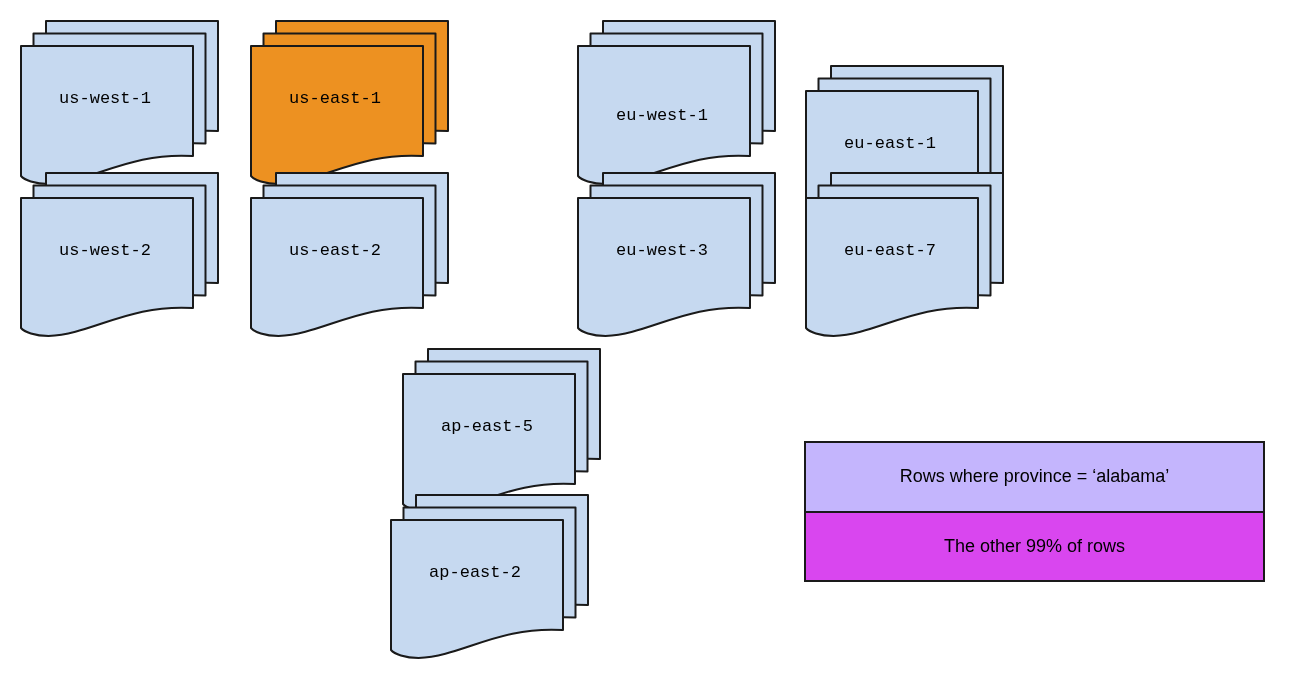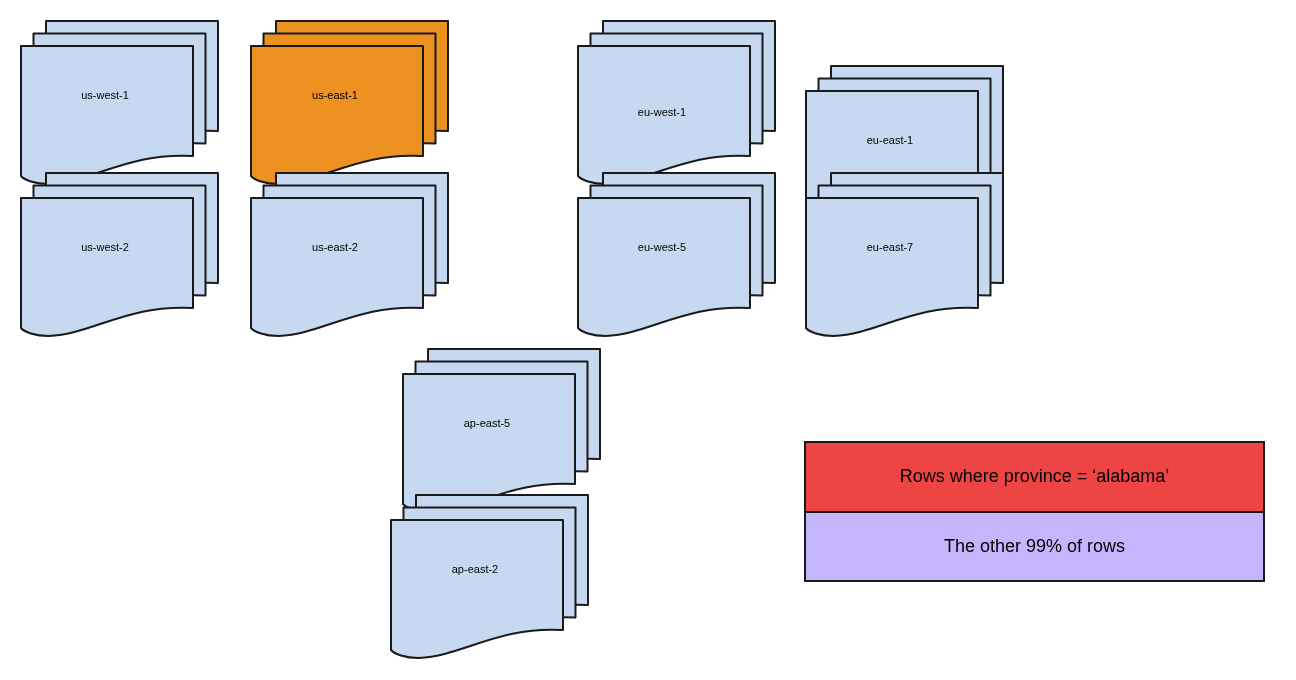--- a/index.html
+++ b/index.html
@@ -35,23 +35,23 @@
     top: 0;
     overflow: visible;
   }
 
   .doc-label {
     position: absolute;
     left: 0;
     top: 0;
     width: 168px;
     text-align: center;
-    font-size: 11px;
+    font-size: 17px;
     color: #000000;
-    font-family: Liberation Sans, sans-serif;
+    font-family: Liberation Mono, monospace;
     white-space: nowrap;
     pointer-events: none;
   }
 
   .legend {
     position: absolute;
     left: 804px;
     top: 441px;
     width: 461px;
     height: 141px;
@@ -65,26 +65,26 @@
     flex: 1;
     display: flex;
     align-items: center;
     justify-content: center;
     font-size: 18px;
     color: #000000;
     box-sizing: border-box;
   }
 
   .legend-row.blue {
-    background: #ef4444;
+    background: #c4b5fd;
     border-bottom: 2px solid #1a1a1a;
   }
 
   .legend-row.orange {
-    background: #c4b5fd;
+    background: #d946ef;
   }
 </style>
 </head>
 <body>
 
 <div class="canvas">
   <div id="stacks-layer">
       <div class="doc-stack" style="left: 20px; top: 20px;">
         <svg width="203" height="175" viewBox="0 0 203 175">
           <path d="M 0 0 L 172 0 L 172 110 C 106.64 106 72.24 136 27.52 138 C 13.76 138 3.44 134 0 130 Z" transform="translate(26,1)" fill="#c6d9f0" stroke="#1a1a1a" stroke-width="2" stroke-linejoin="round"></path>
@@ -132,21 +132,21 @@
           <path d="M 0 0 L 172 0 L 172 110 C 106.64 106 72.24 136 27.52 138 C 13.76 138 3.44 134 0 130 Z" transform="translate(1,26)" fill="#c6d9f0" stroke="#1a1a1a" stroke-width="2" stroke-linejoin="round"></path>
         </svg>
         <div class="doc-label" style="left: 1px; top: 69px;">us-east-2</div>
       </div>
       <div class="doc-stack" style="left: 577px; top: 172px;">
         <svg width="203" height="175" viewBox="0 0 203 175">
           <path d="M 0 0 L 172 0 L 172 110 C 106.64 106 72.24 136 27.52 138 C 13.76 138 3.44 134 0 130 Z" transform="translate(26,1)" fill="#c6d9f0" stroke="#1a1a1a" stroke-width="2" stroke-linejoin="round"></path>
           <path d="M 0 0 L 172 0 L 172 110 C 106.64 106 72.24 136 27.52 138 C 13.76 138 3.44 134 0 130 Z" transform="translate(13.5,13.5)" fill="#c6d9f0" stroke="#1a1a1a" stroke-width="2" stroke-linejoin="round"></path>
           <path d="M 0 0 L 172 0 L 172 110 C 106.64 106 72.24 136 27.52 138 C 13.76 138 3.44 134 0 130 Z" transform="translate(1,26)" fill="#c6d9f0" stroke="#1a1a1a" stroke-width="2" stroke-linejoin="round"></path>
         </svg>
-        <div class="doc-label" style="left: 1px; top: 69px;">eu-west-5</div>
+        <div class="doc-label" style="left: 1px; top: 69px;">eu-west-3</div>
       </div>
       <div class="doc-stack" style="left: 805px; top: 172px;">
         <svg width="203" height="175" viewBox="0 0 203 175">
           <path d="M 0 0 L 172 0 L 172 110 C 106.64 106 72.24 136 27.52 138 C 13.76 138 3.44 134 0 130 Z" transform="translate(26,1)" fill="#c6d9f0" stroke="#1a1a1a" stroke-width="2" stroke-linejoin="round"></path>
           <path d="M 0 0 L 172 0 L 172 110 C 106.64 106 72.24 136 27.52 138 C 13.76 138 3.44 134 0 130 Z" transform="translate(13.5,13.5)" fill="#c6d9f0" stroke="#1a1a1a" stroke-width="2" stroke-linejoin="round"></path>
           <path d="M 0 0 L 172 0 L 172 110 C 106.64 106 72.24 136 27.52 138 C 13.76 138 3.44 134 0 130 Z" transform="translate(1,26)" fill="#c6d9f0" stroke="#1a1a1a" stroke-width="2" stroke-linejoin="round"></path>
         </svg>
         <div class="doc-label" style="left: 1px; top: 69px;">eu-east-7</div>
       </div>
       <div class="doc-stack" style="left: 402px; top: 348px;">

